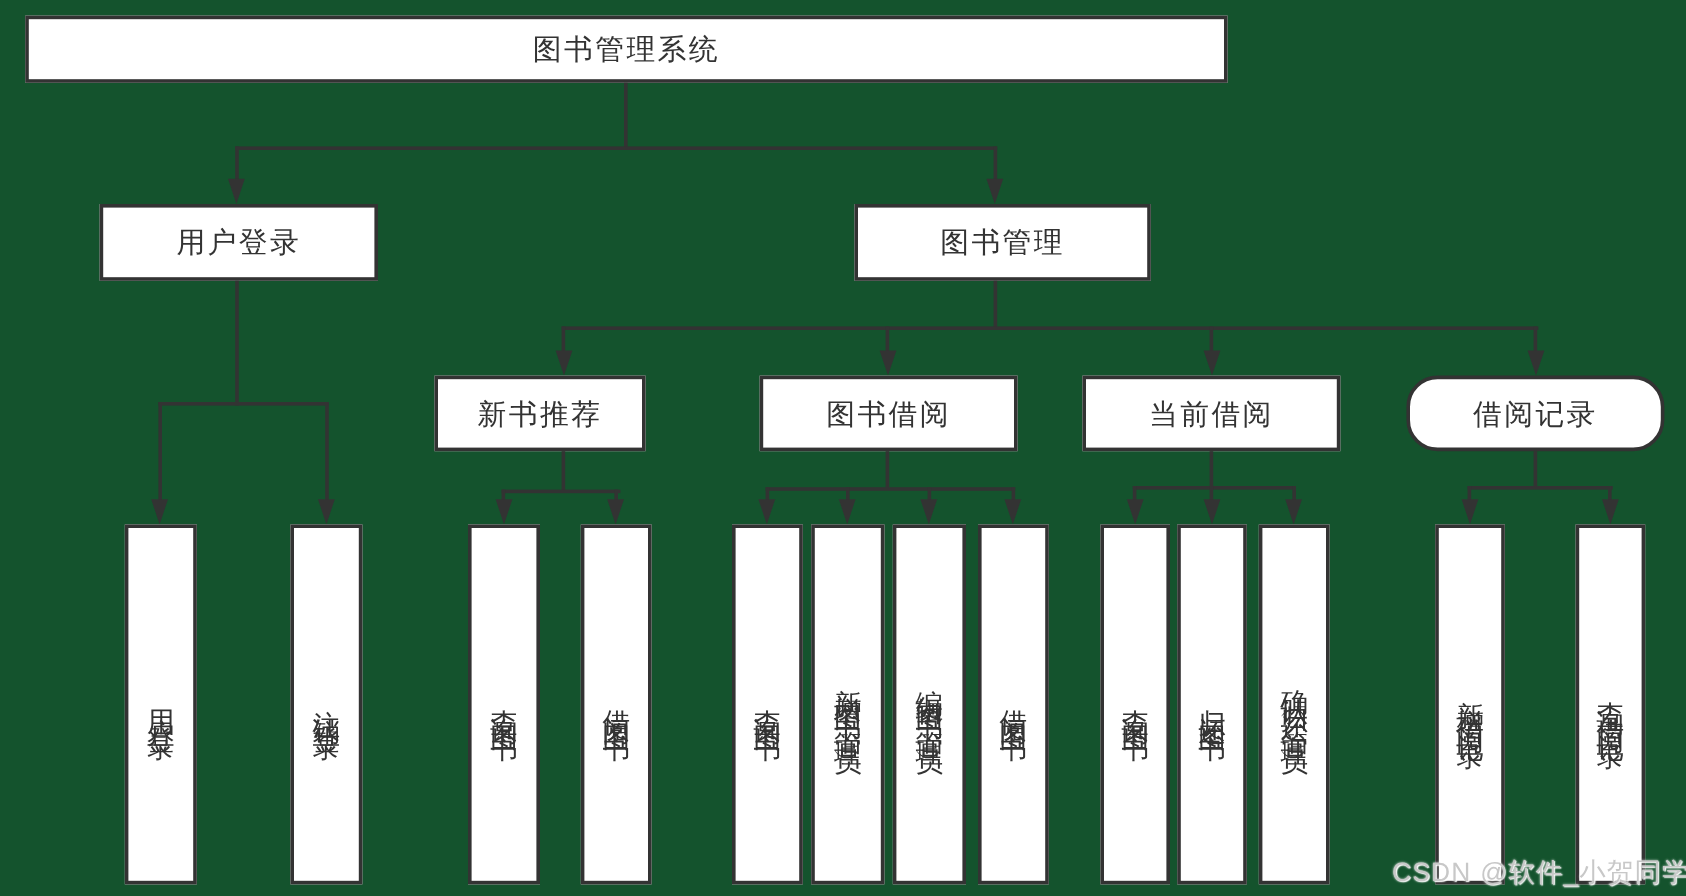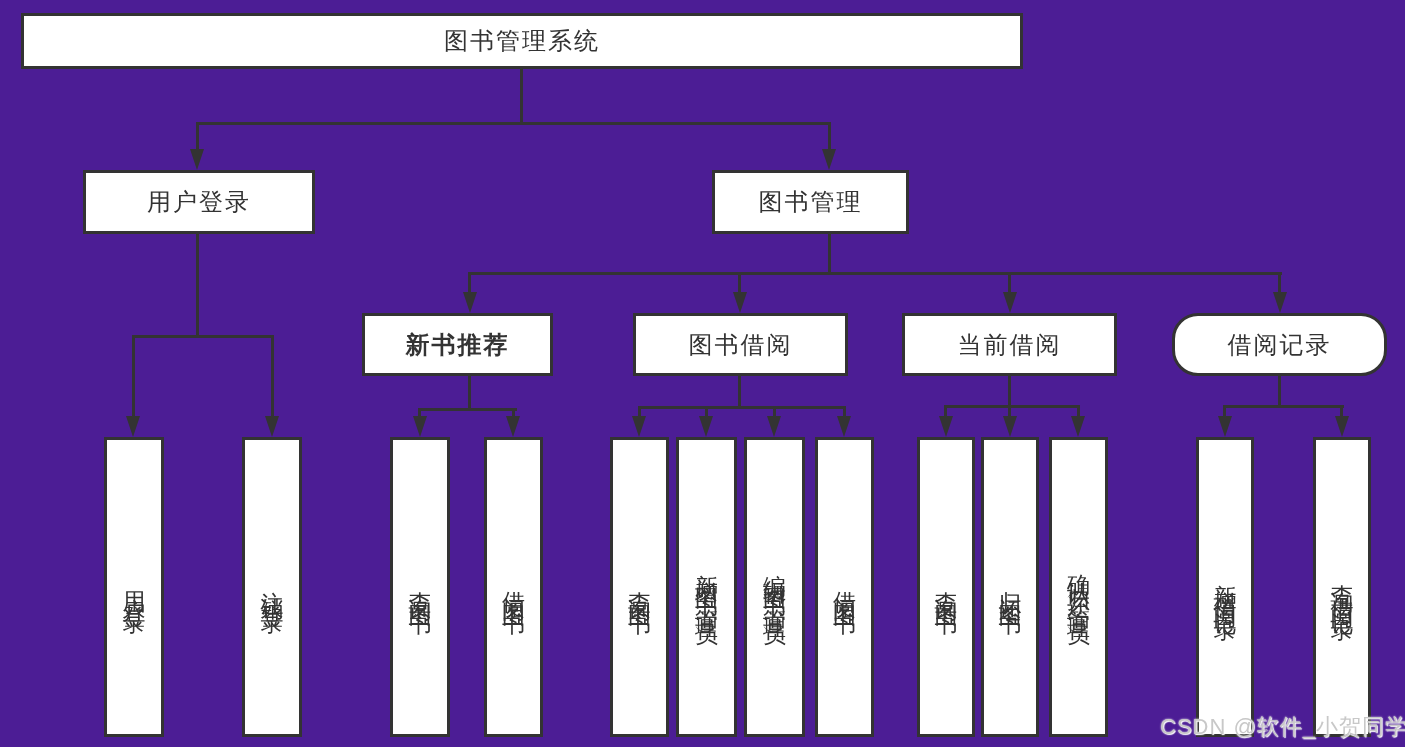--- a/index.html
+++ b/index.html
@@ -1,20 +1,20 @@
 <!DOCTYPE html>
 <html><head>
 <meta charset="utf-8">
 <style>
   html, body { margin: 0; padding: 0; background: #ffffff; }
   .canvas {
     position: relative;
     width: 1405px;
     height: 747px;
-    background: #4c1d95;
+    background: #14532d;
     font-family: "Liberation Sans", sans-serif;
     overflow: hidden;
   }
   .box, .vbox {
     position: absolute;
     box-sizing: border-box;
     border: 3px solid #333333;
     background: #ffffff;
     display: flex;
     align-items: center;
@@ -64,41 +64,41 @@
   <div class="box" style="left:21px; top:13px; width:1002px; height:56px;">图书管理系统</div>
 
   <div class="line" style="left:520px; top:69px; width:3px; height:56px;"></div>
   <div class="line" style="left:196px; top:122px; width:635px; height:3px;"></div>
   <div class="line" style="left:196px; top:122px; width:3px; height:32px;"></div>
   <div class="arrow" style="left:190px; top:149px;"></div>
   <div class="line" style="left:828px; top:122px; width:3px; height:32px;"></div>
   <div class="arrow" style="left:822px; top:149px;"></div>
 
   <div class="box" style="left:83px; top:170px; width:232px; height:64px;">用户登录</div>
-  <div class="box" style="left:712px; top:170px; width:197px; height:64px;">图书管理</div>
+  <div class="box" style="left:712px; top:170px; width:247px; height:64px;">图书管理</div>
 
   <div class="line" style="left:196px; top:234px; width:3px; height:104px;"></div>
   <div class="line" style="left:132px; top:335px; width:142px; height:3px;"></div>
   <div class="line" style="left:132px; top:335px; width:3px; height:84px;"></div>
   <div class="arrow" style="left:126px; top:416px;"></div>
   <div class="line" style="left:271px; top:335px; width:3px; height:84px;"></div>
   <div class="arrow" style="left:265px; top:416px;"></div>
 
   <div class="line" style="left:828px; top:234px; width:3px; height:41px;"></div>
   <div class="line" style="left:468px; top:272px; width:814px; height:3px;"></div>
   <div class="line" style="left:468px; top:272px; width:3px; height:22px;"></div>
   <div class="arrow" style="left:463px; top:292px;"></div>
   <div class="line" style="left:738px; top:272px; width:3px; height:22px;"></div>
   <div class="arrow" style="left:733px; top:292px;"></div>
   <div class="line" style="left:1008px; top:272px; width:3px; height:22px;"></div>
   <div class="arrow" style="left:1003px; top:292px;"></div>
   <div class="line" style="left:1278px; top:272px; width:3px; height:22px;"></div>
   <div class="arrow" style="left:1273px; top:292px;"></div>
 
-  <div class="box" style="left:362px; top:313px; width:191px; height:63px;font-weight:bold;">新书推荐</div>
+  <div class="box" style="left:362px; top:313px; width:176px; height:63px;">新书推荐</div>
   <div class="box" style="left:633px; top:313px; width:215px; height:63px;">图书借阅</div>
   <div class="box" style="left:902px; top:313px; width:215px; height:63px;">当前借阅</div>
   <div class="box" style="left:1172px; top:313px; width:215px; height:63px;border-radius:26px;">借阅记录</div>
 
   <div class="line" style="left:468px; top:376px; width:3px; height:34px;"></div>
   <div class="line" style="left:418px; top:408px; width:99px; height:3px;"></div>
   <div class="line" style="left:418px; top:408px; width:3px; height:12px;"></div>
   <div class="arrow" style="left:413px; top:416px;"></div>
   <div class="line" style="left:512px; top:408px; width:3px; height:12px;"></div>
   <div class="arrow" style="left:506px; top:416px;"></div>

